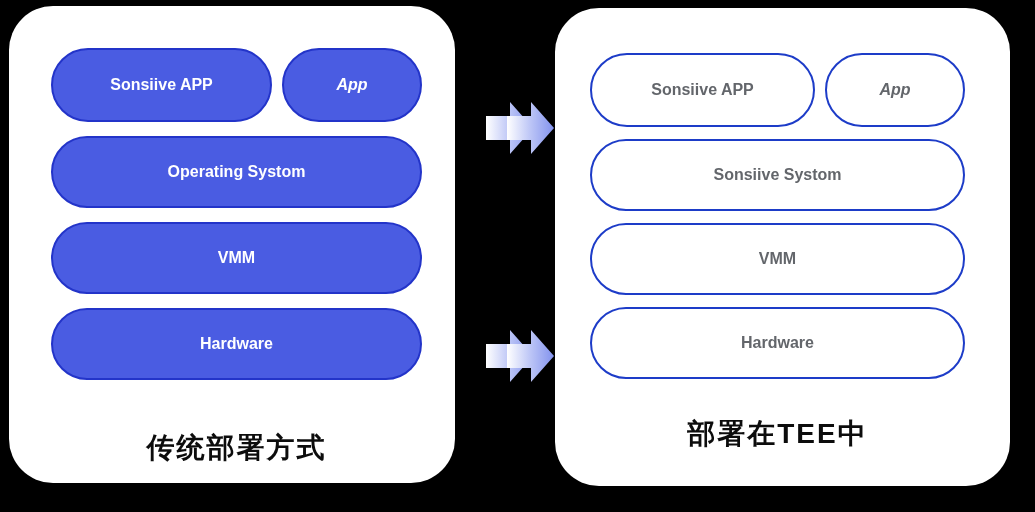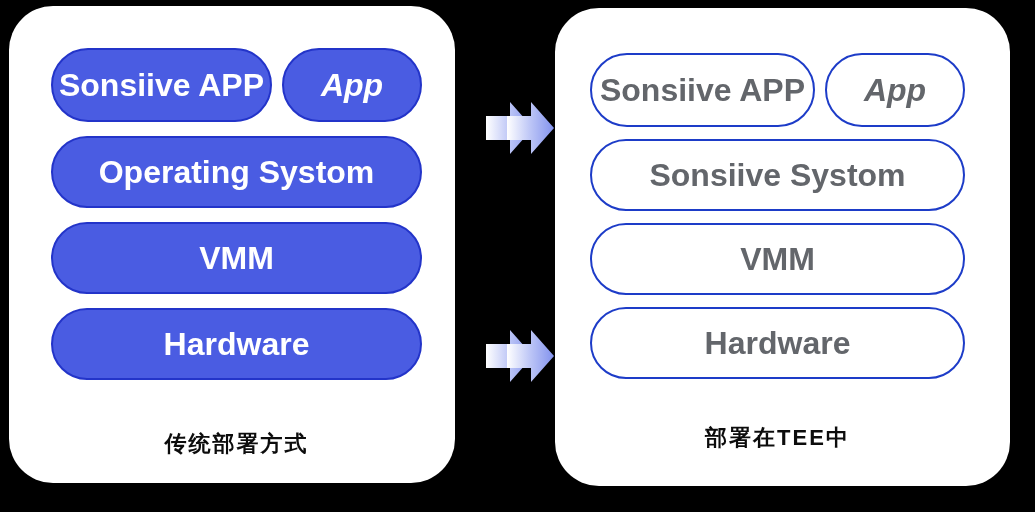--- a/index.html
+++ b/index.html
@@ -42,48 +42,48 @@
     gap: 10px;
     margin-bottom: 14px;
   }
   .panel.right .row { margin-bottom: 12px; }
   .pill {
     height: 72px;
     border-radius: 37px;
     display: flex;
     align-items: center;
     justify-content: center;
-    font-size: 32px;
+    font-size: 16px;
     font-weight: bold;
     box-sizing: border-box;
     flex: 1 1 auto;
   }
   .row.apps .pill { height: 74px; }
   .pill.wide-app { flex: 0 0 auto; width: 221px; }
   .panel.right .pill.wide-app { width: 225px; }
   .pill.small-app { flex: 1 1 auto; font-style: italic; }
   .pill.filled {
     background: #4a5ce2;
     border: 2.5px solid #2334c9;
     color: #ffffff;
   }
   .pill.outline {
     background: #ffffff;
     border: 2px solid #1d3cc8;
     color: #63666b;
   }
   .caption {
     text-align: center;
-    font-size: 22px;
+    font-size: 28px;
     font-weight: bold;
     color: #0c0c0c;
     letter-spacing: 2px;
   }
   .panel.left .caption { margin-top: 35px; }
-  .panel.right .caption { margin-top: 32px; }
+  .panel.right .caption { margin-top: 24px; }
   .arrow {
     position: absolute;
     width: 68px;
     height: 52px;
   }
   .arrow.top { left: 486px; top: 102px; }
   .arrow.bottom { left: 486px; top: 330px; }
 </style>
 </head>
 <body>

